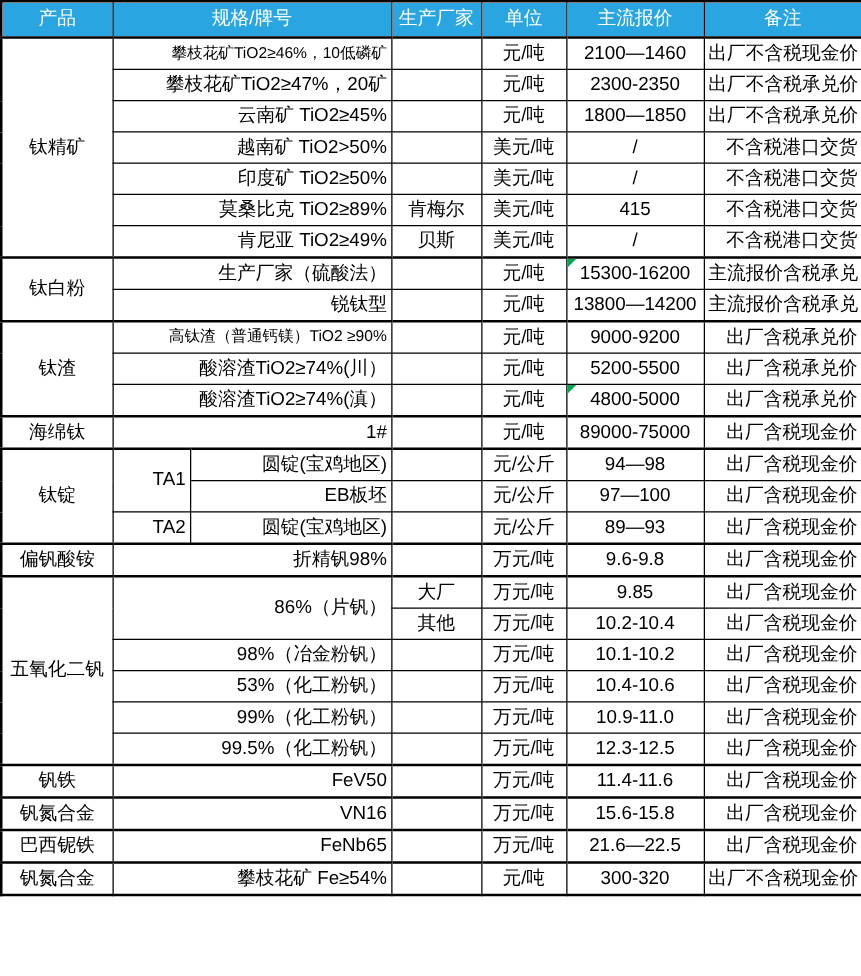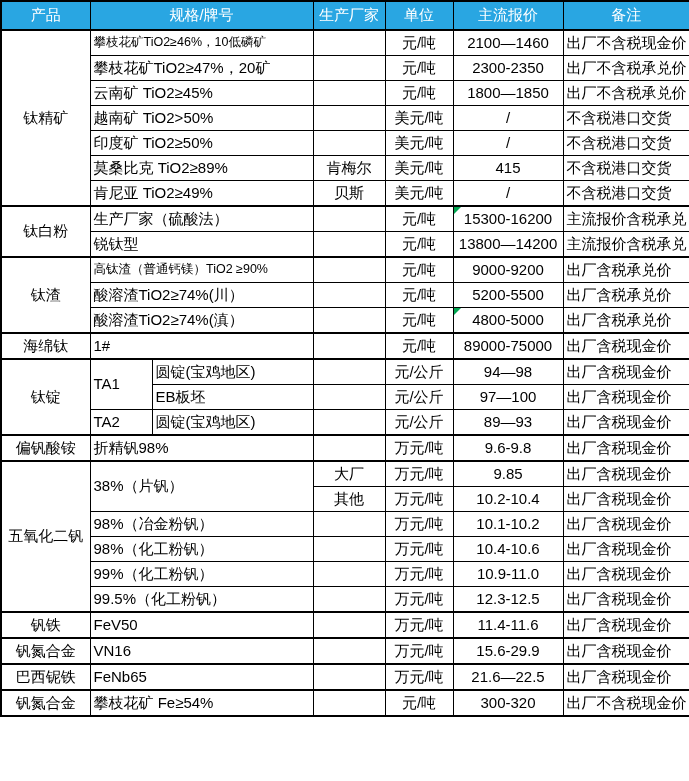--- a/index.html
+++ b/index.html
@@ -26,21 +26,21 @@
     background:var(--header-bg,#29a6e2);
     color:var(--header-fg,#ffffff);
     font-weight:normal;
     font-size:15px;
     height:27px;
     text-align:center;
     border-bottom:2px solid #000;
   }
   tr.grp td{border-top:2px solid #000;}
   td.product,td.factory,td.unit,td.price{text-align:center;}
-  td.spec,td.spec-sub,td.spec2,td.note{text-align:left;}
+  td.spec,td.spec-sub,td.spec2,td.note{text-align:right;}
   td.sm{font-size:12.5px;}
   td.mk{position:relative;}
   .gm{
     position:absolute;top:0;left:0;width:0;height:0;
     border-top:7px solid var(--green,#00a651);
     border-right:7px solid transparent;
   }
   .footer{
     position:absolute;right:26px;top:740px;
     display:flex;align-items:center;gap:8px;
@@ -207,41 +207,41 @@
       <tr class="grp">
         <td class="product">偏钒酸铵</td>
         <td class="spec" colspan="2">折精钒98%</td>
         <td class="factory"></td>
         <td class="unit">万元/吨</td>
         <td class="price">9.6-9.8</td>
         <td class="note">出厂含税现金价</td>
       </tr>
       <tr class="grp">
         <td class="product" rowspan="6">五氧化二钒</td>
-        <td class="spec" colspan="2" rowspan="2">38%（片钒）</td>
+        <td class="spec" colspan="2" rowspan="2">86%（片钒）</td>
         <td class="factory">大厂</td>
         <td class="unit">万元/吨</td>
         <td class="price">9.85</td>
         <td class="note">出厂含税现金价</td>
       </tr>
       <tr>
         <td class="factory">其他</td>
         <td class="unit">万元/吨</td>
         <td class="price">10.2-10.4</td>
         <td class="note">出厂含税现金价</td>
       </tr>
       <tr>
         <td class="spec" colspan="2">98%（冶金粉钒）</td>
         <td class="factory"></td>
         <td class="unit">万元/吨</td>
         <td class="price">10.1-10.2</td>
         <td class="note">出厂含税现金价</td>
       </tr>
       <tr>
-        <td class="spec" colspan="2">98%（化工粉钒）</td>
+        <td class="spec" colspan="2">53%（化工粉钒）</td>
         <td class="factory"></td>
         <td class="unit">万元/吨</td>
         <td class="price">10.4-10.6</td>
         <td class="note">出厂含税现金价</td>
       </tr>
       <tr>
         <td class="spec" colspan="2">99%（化工粉钒）</td>
         <td class="factory"></td>
         <td class="unit">万元/吨</td>
         <td class="price">10.9-11.0</td>
@@ -260,21 +260,21 @@
         <td class="factory"></td>
         <td class="unit">万元/吨</td>
         <td class="price">11.4-11.6</td>
         <td class="note">出厂含税现金价</td>
       </tr>
       <tr class="grp">
         <td class="product">钒氮合金</td>
         <td class="spec" colspan="2">VN16</td>
         <td class="factory"></td>
         <td class="unit">万元/吨</td>
-        <td class="price">15.6-29.9</td>
+        <td class="price">15.6-15.8</td>
         <td class="note">出厂含税现金价</td>
       </tr>
       <tr class="grp">
         <td class="product">巴西铌铁</td>
         <td class="spec" colspan="2">FeNb65</td>
         <td class="factory"></td>
         <td class="unit">万元/吨</td>
         <td class="price">21.6—22.5</td>
         <td class="note">出厂含税现金价</td>
       </tr>

